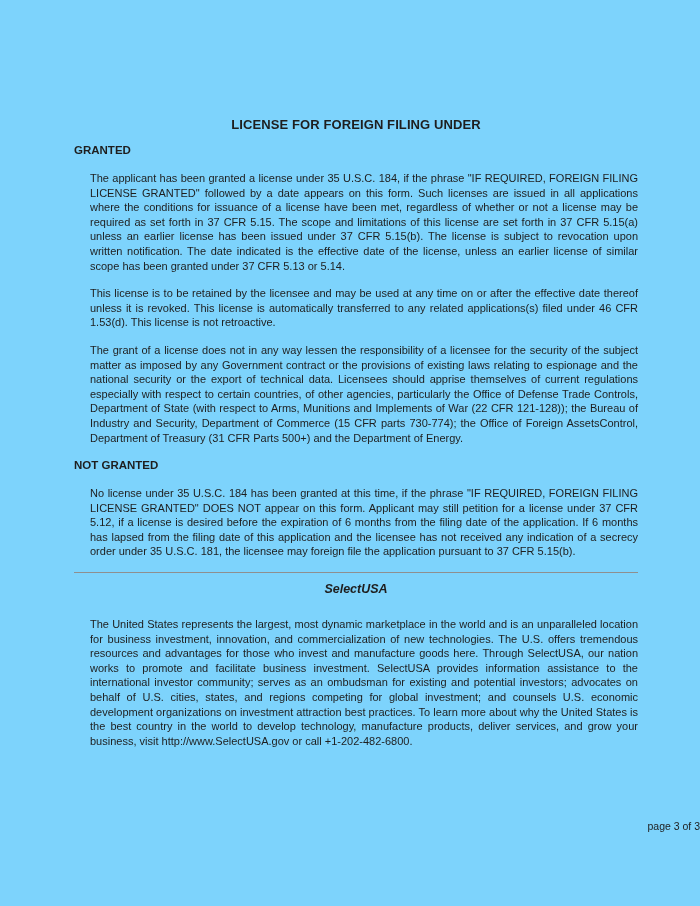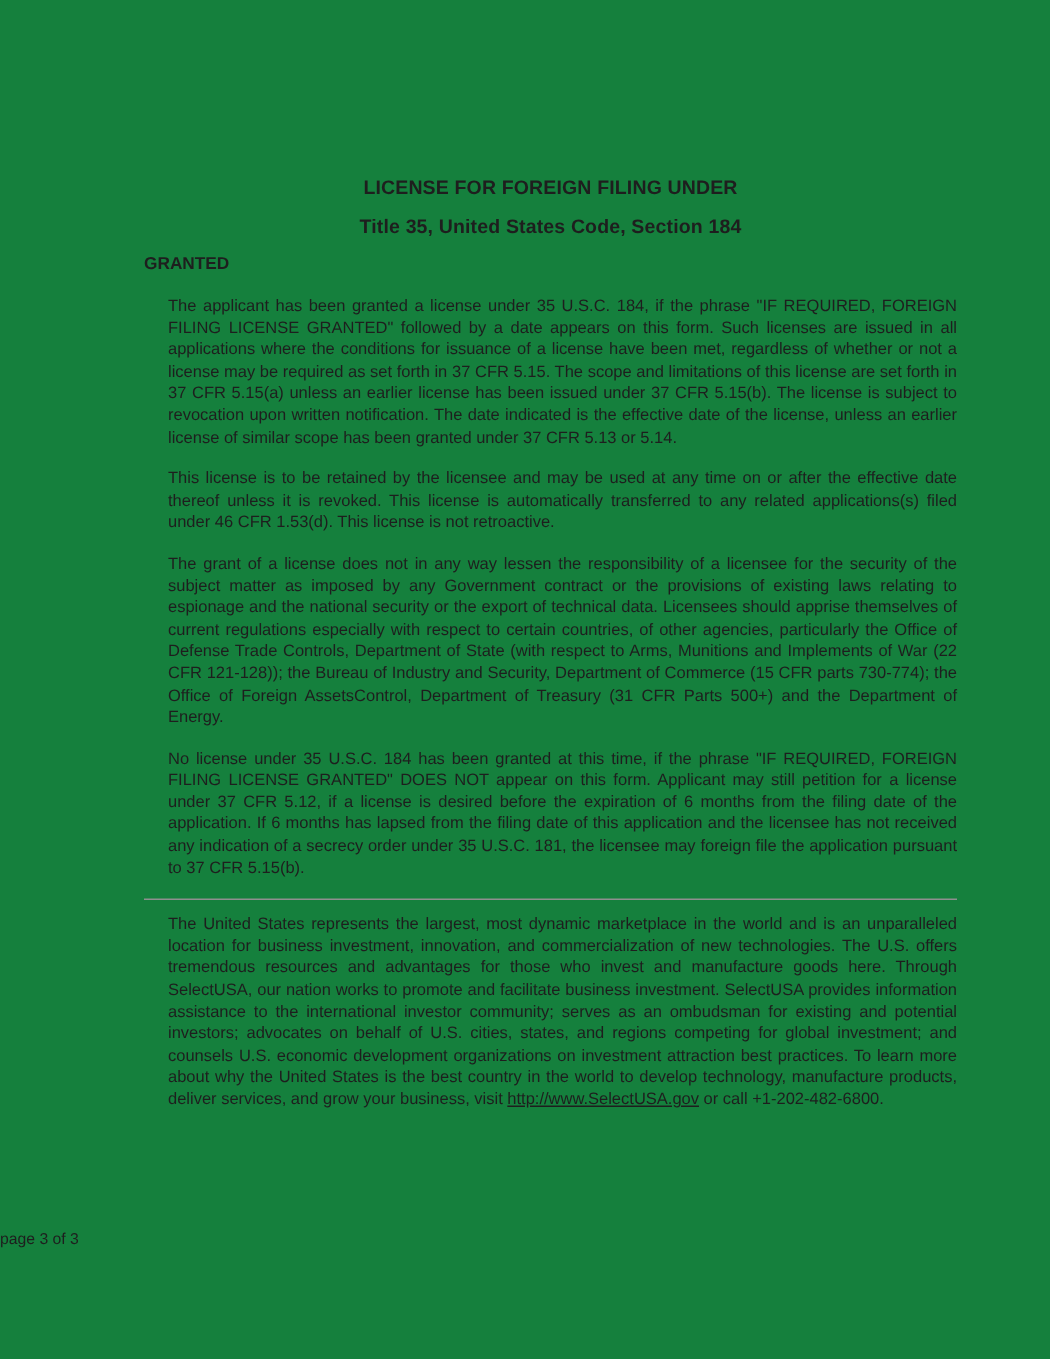--- a/index.html
+++ b/index.html
@@ -9,22 +9,22 @@
     height: 906px;
     background: #ffffff;
     font-family: "Liberation Sans", sans-serif;
     color: #1e1e1e;
     -webkit-font-smoothing: antialiased;
   }
   .page {
     position: relative;
     width: 700px;
     height: 906px;
-    padding: 117px 62px 0 96px;
-    background: #15803d;
+    padding: 117px 62px 0 74px;
+    background: #7dd3fc;
     overflow: hidden;
   }
   .title-line {
     margin: 0 0 11px 0;
     font-size: 13px;
     font-weight: 700;
     line-height: 15px;
     text-align: center;
     letter-spacing: 0.1px;
   }
@@ -49,51 +49,51 @@
   .selectusa-heading {
     margin: 0 0 20px 0;
     font-size: 12.5px;
     font-weight: 700;
     font-style: italic;
     line-height: 15px;
     text-align: center;
   }
   .doc-link {
     color: inherit;
-    text-decoration: underline;
     cursor: pointer;
   }
   .page-footer {
     position: absolute;
     left: 0;
     right: 0;
     top: 820px;
-    text-align: left;
+    text-align: right;
     font-size: 10.5px;
     line-height: 13px;
     color: #1e1e1e;
   }
 </style>
 </head>
 <body>
 
 <div class="page">
 
   <p class="title-line">LICENSE FOR FOREIGN FILING UNDER</p>
-  <p class="title-line">Title 35, United States Code, Section 184</p>
 
   <h2 class="section-heading">GRANTED</h2>
 
   <p class="body-para">The applicant has been granted a license under 35 U.S.C. 184, if the phrase "IF REQUIRED, FOREIGN FILING LICENSE GRANTED" followed by a date appears on this form. Such licenses are issued in all applications where the conditions for issuance of a license have been met, regardless of whether or not a license may be required as set forth in 37 CFR 5.15. The scope and limitations of this license are set forth in 37 CFR 5.15(a) unless an earlier license has been issued under 37 CFR 5.15(b). The license is subject to revocation upon written notification. The date indicated is the effective date of the license, unless an earlier license of similar scope has been granted under 37 CFR 5.13 or 5.14.</p>
   <p class="body-para">This license is to be retained by the licensee and may be used at any time on or after the effective date thereof unless it is revoked. This license is automatically transferred to any related applications(s) filed under 46 CFR 1.53(d). This license is not retroactive.</p>
   <p class="body-para">The grant of a license does not in any way lessen the responsibility of a licensee for the security of the subject matter as imposed by any Government contract or the provisions of existing laws relating to espionage and the national security or the export of technical data. Licensees should apprise themselves of current regulations especially with respect to certain countries, of other agencies, particularly the Office of Defense Trade Controls, Department of State (with respect to Arms, Munitions and Implements of War (22 CFR 121-128)); the Bureau of Industry and Security, Department of Commerce (15 CFR parts 730-774); the Office of Foreign AssetsControl, Department of Treasury (31 CFR Parts 500+) and the Department of Energy.</p>
 
+  <h2 class="section-heading">NOT GRANTED</h2>
 
   <p class="body-para">No license under 35 U.S.C. 184 has been granted at this time, if the phrase "IF REQUIRED, FOREIGN FILING LICENSE GRANTED" DOES NOT appear on this form. Applicant may still petition for a license under 37 CFR 5.12, if a license is desired before the expiration of 6 months from the filing date of the application. If 6 months has lapsed from the filing date of this application and the licensee has not received any indication of a secrecy order under 35 U.S.C. 181, the licensee may foreign file the application pursuant to 37 CFR 5.15(b).</p>
 
   <hr class="divider">
 
+  <h2 class="selectusa-heading">SelectUSA</h2>
 
   <p class="body-para"><span>The United States represents the largest, most dynamic marketplace in the world and is an unparalleled location for business investment, innovation, and commercialization of new technologies. The U.S. offers tremendous resources and advantages for those who invest and manufacture goods here. Through SelectUSA, our nation works to promote and facilitate business investment. SelectUSA provides information assistance to the international investor community; serves as an ombudsman for existing and potential investors; advocates on behalf of U.S. cities, states, and regions competing for global investment; and counsels U.S. economic development organizations on investment attraction best practices. To learn more about why the United States is the best country in the world to develop technology, manufacture products, deliver services, and grow your business, visit </span><a class="doc-link">http://www.SelectUSA.gov</a><span> or call +1-202-482-6800.</span></p>
 
   <div class="page-footer">page 3 of 3</div>
 
 </div>
 
 </body></html>

